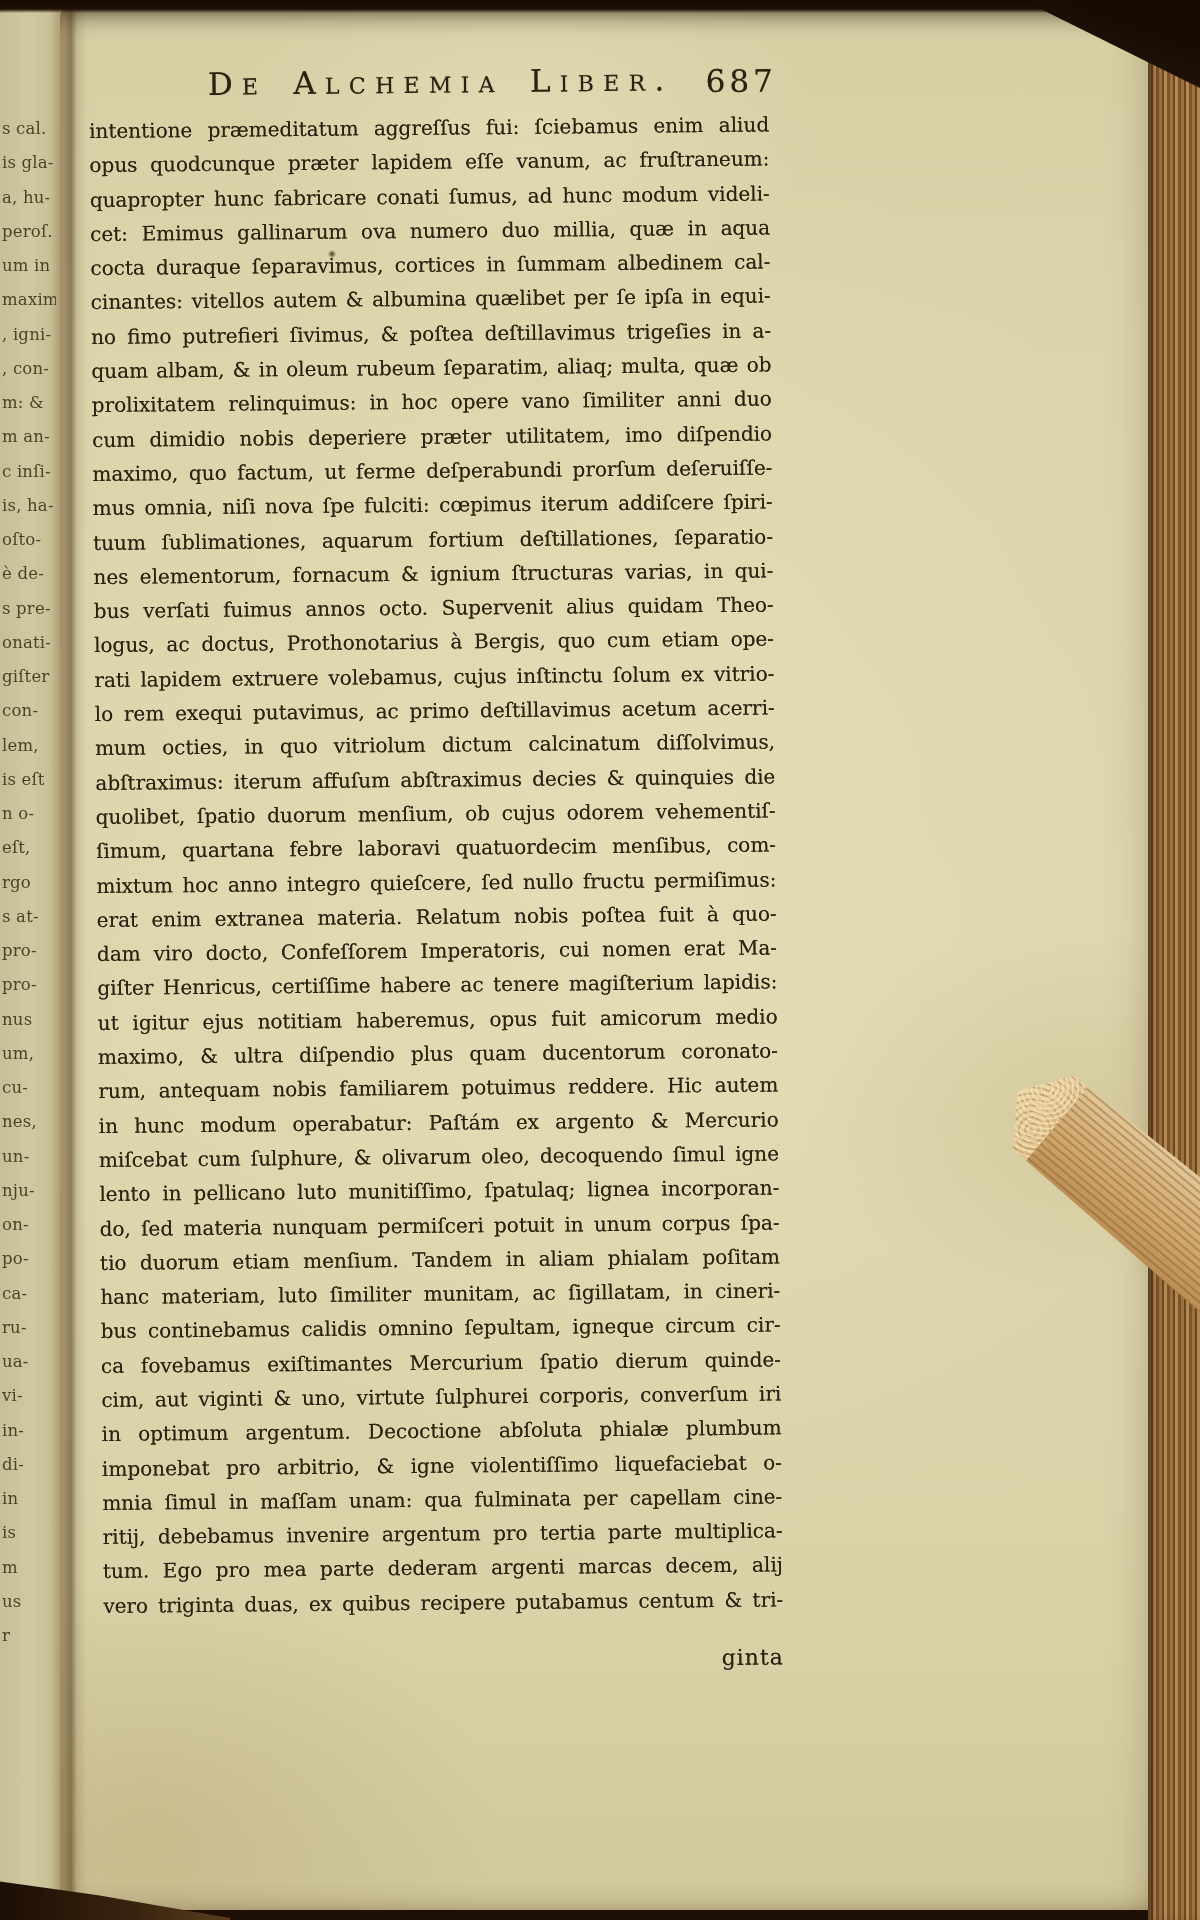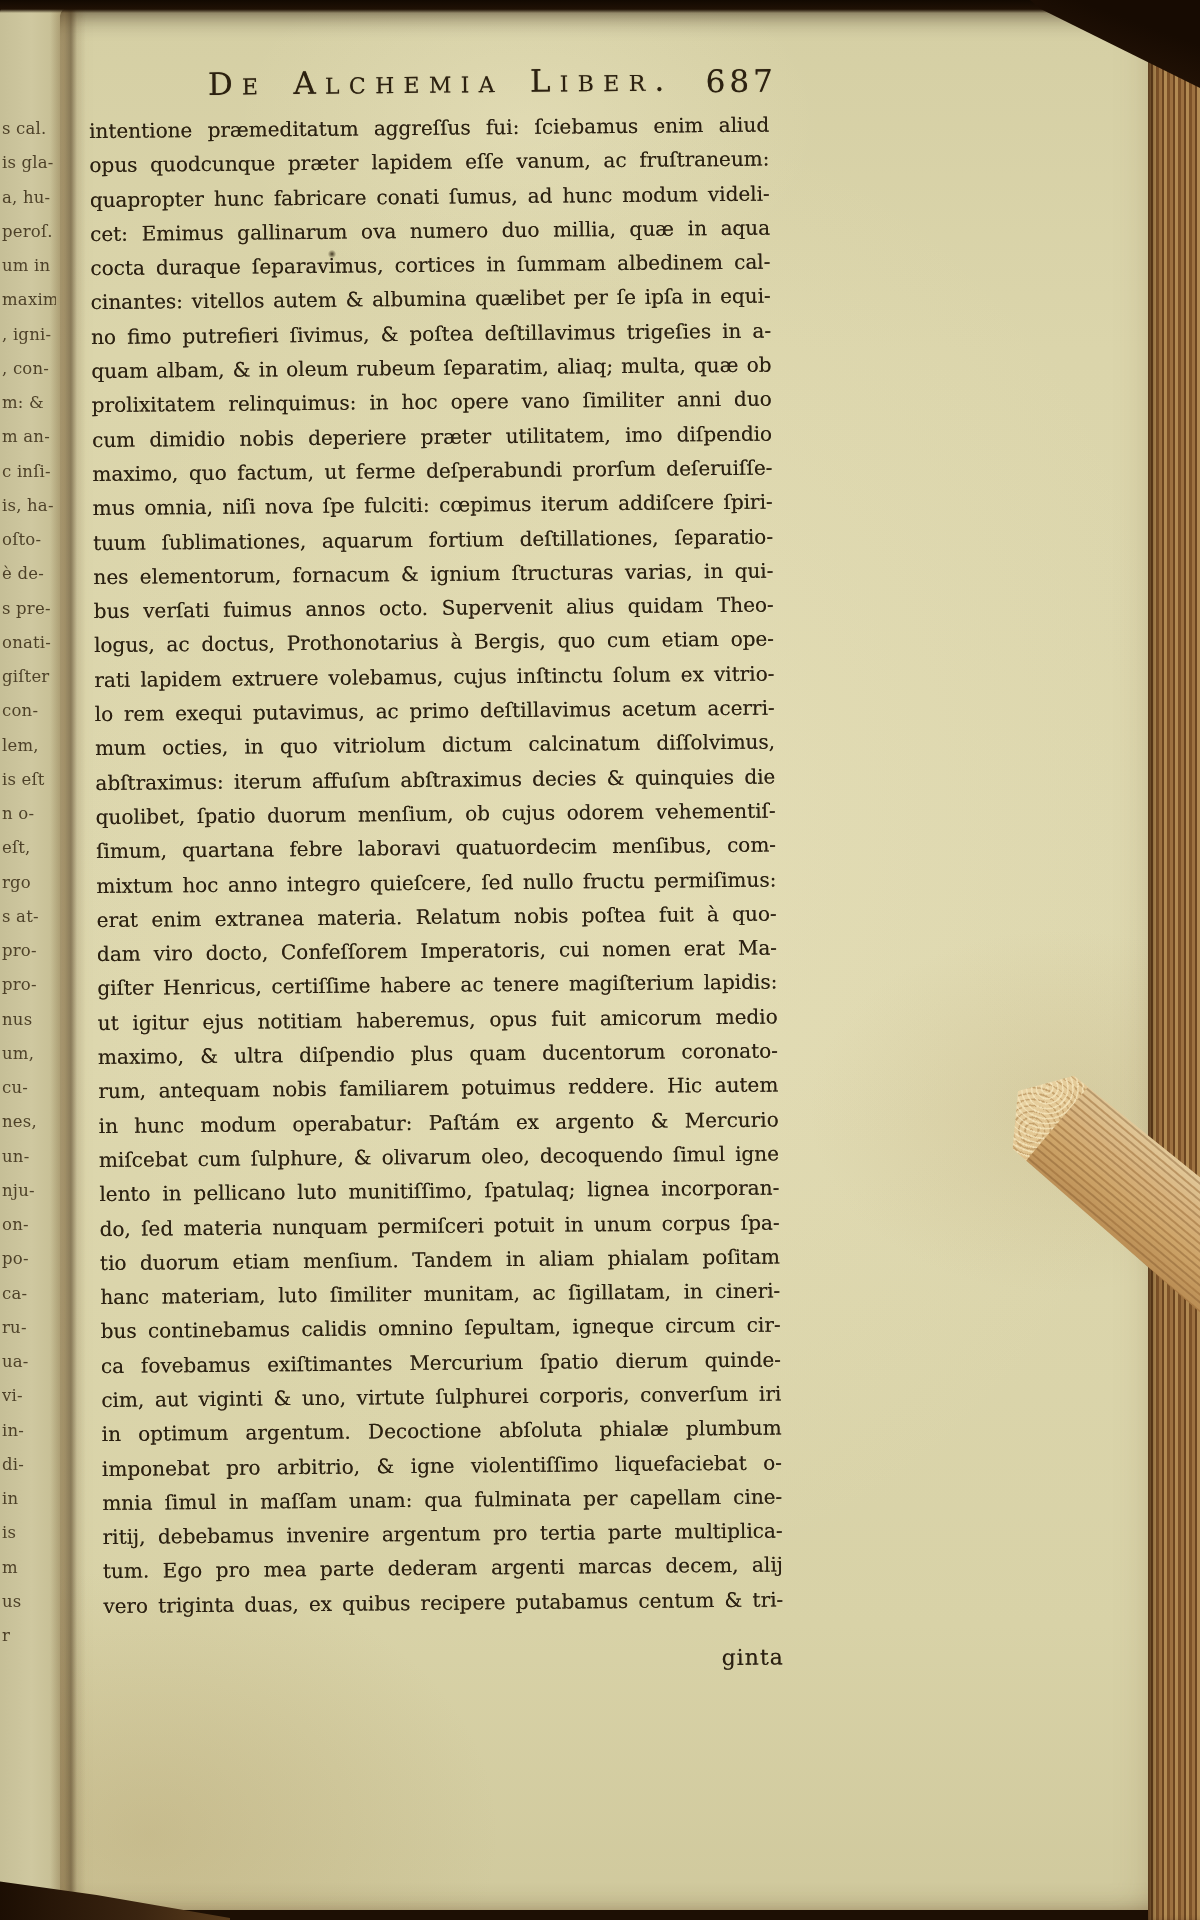--- a/index.html
+++ b/index.html
@@ -37,21 +37,20 @@
       radial-gradient(760px 980px at 52% 44%, rgba(238,231,195,.38), rgba(238,231,195,0) 75%),
       radial-gradient(360px 260px at 90% 58%, rgba(186,164,112,.28), rgba(186,164,112,0) 70%),
       radial-gradient(500px 380px at 8% 96%, rgba(172,150,98,.3), rgba(172,150,98,0) 70%),
       linear-gradient(180deg,#d5cfa4 0%,#dbd5ab 18%,#ddd7ae 55%,#d8d2a7 85%,#d0c99d 100%);
     border-radius:8px 16px 12px 4px;
     box-shadow:
       inset 0 20px 26px -18px rgba(32,16,4,.85),
       inset -34px 0 46px -30px rgba(96,64,30,.55),
       inset 0 -16px 26px -20px rgba(96,70,36,.5),
       inset 26px 0 30px -26px rgba(110,85,45,.4);
-    padding-left: 8px;
   }
   .content{position:absolute;inset:0;transform:rotate(-0.55deg);transform-origin:50% 0;}
 
   .running-head{
     position:absolute;left:110px;top:54px;width:540px;text-align:center;
     font-variant:small-caps;font-size:31px;color:#2c2110;
     letter-spacing:.3em;word-spacing:.22em;white-space:nowrap;
     text-shadow:0 0 .7px rgba(44,33,16,.55);
   }
   .folio{

